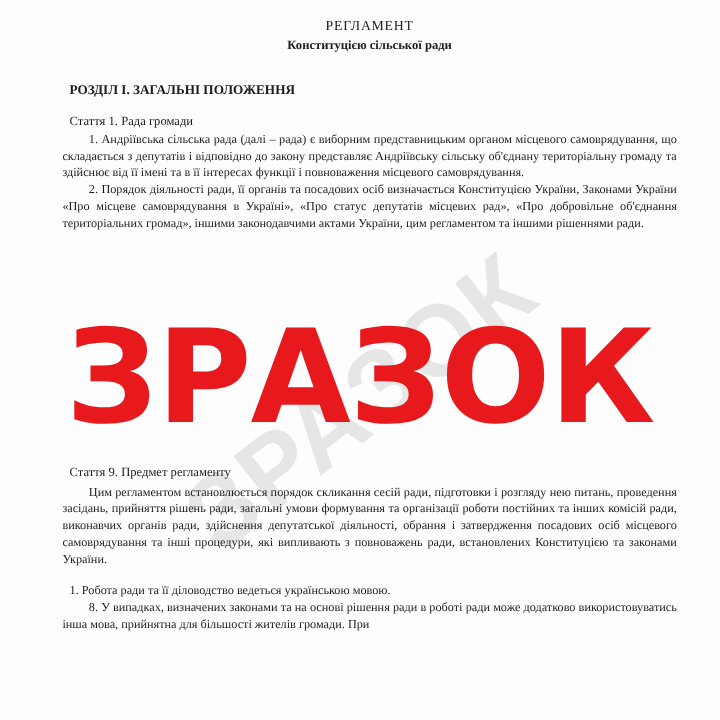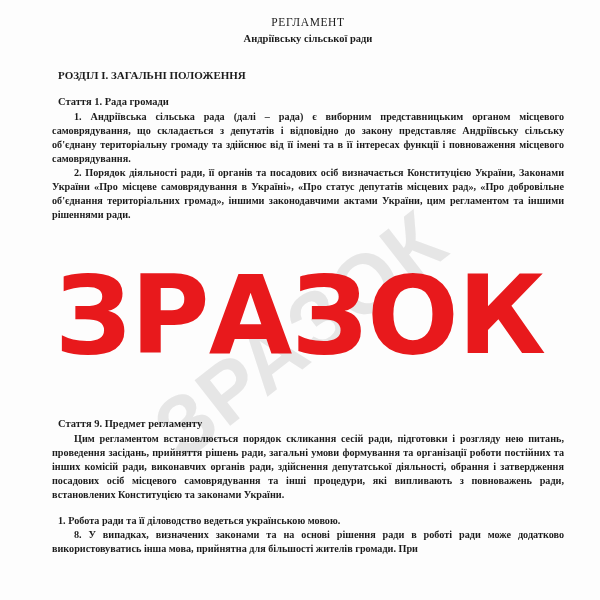--- a/index.html
+++ b/index.html
@@ -66,34 +66,33 @@
     margin: 0 0 22px 0;
   }
 
   .section-heading {
     font-weight: bold;
     font-size: 11px;
     margin: 0 0 1px 6px;
     line-height: 1.35;
   }
   .article-heading {
-    font-weight: bold;
+    font-weight: normal;
     font-size: 10.5px;
     margin: 12px 0 1px 6px;
     line-height: 1.35;
   }
 
   p.body-text {
     margin: 0;
     font-size: 10.2px;
     line-height: 1.38;
     text-align: justify;
     text-indent: 22px;
     hyphens: manual;
-    font-weight: bold;
   }
   p.body-text.no-indent {
     text-indent: 6px;
   }
   .gap-md { height: 12px; }
 
   
   .stamp-gap { height: 182px; }
 
   
@@ -119,21 +118,21 @@
 
 <div class="page">
 
   <div class="bg-watermark">ЗРАЗОК</div>
 
   <div class="stamp">ЗРАЗОК</div>
 
   <div class="content">
 
     <h1 class="doc-title">РЕГЛАМЕНТ</h1>
-    <h2 class="doc-subtitle">Андріївську сільської ради</h2>
+    <h2 class="doc-subtitle">Конституцією сільської ради</h2>
 
     <div class="section-heading">РОЗДІЛ I. ЗАГАЛЬНІ ПОЛОЖЕННЯ</div>
 
     <div class="article-heading">Стаття 1. Рада громади</div>
 
     <p class="body-text">1. Андріївська сільська рада (далі – рада) є виборним представницьким органом місцевого самоврядування, що складається з депутатів і відповідно до закону представляє Андріївську сільську об'єднану територіальну громаду та здійснює від її імені та в її інтересах функції і повноваження місцевого самоврядування.</p>
 
     <p class="body-text">2. Порядок діяльності ради, її органів та посадових осіб визначається Конституцією України, Законами України «Про місцеве самоврядування в Україні», «Про статус депутатів місцевих рад», «Про добровільне об'єднання територіальних громад», іншими законодавчими актами України, цим регламентом та іншими рішеннями ради.</p>
 
     <div class="stamp-gap"></div>

